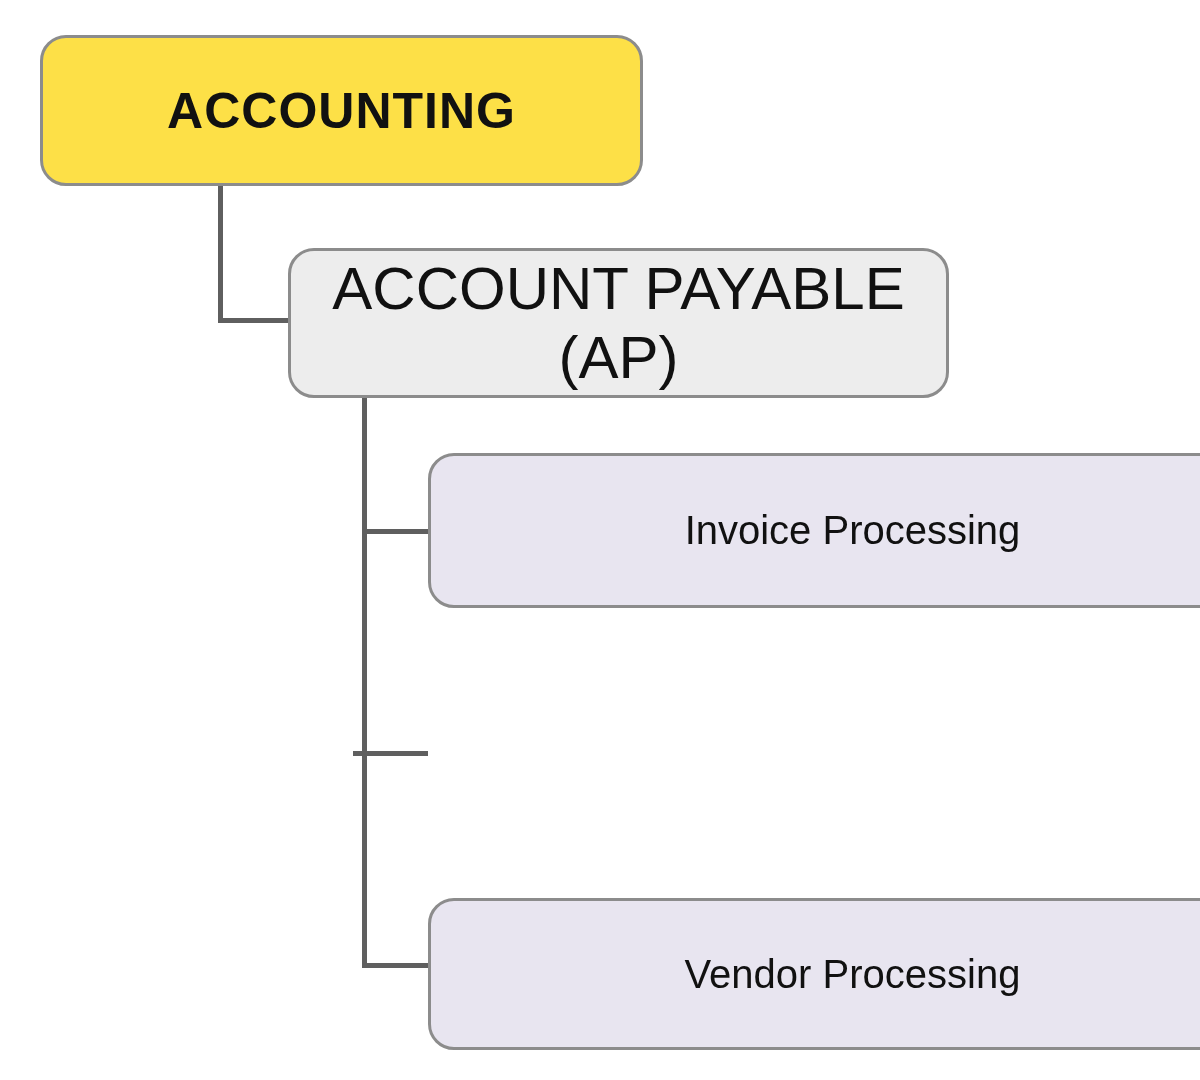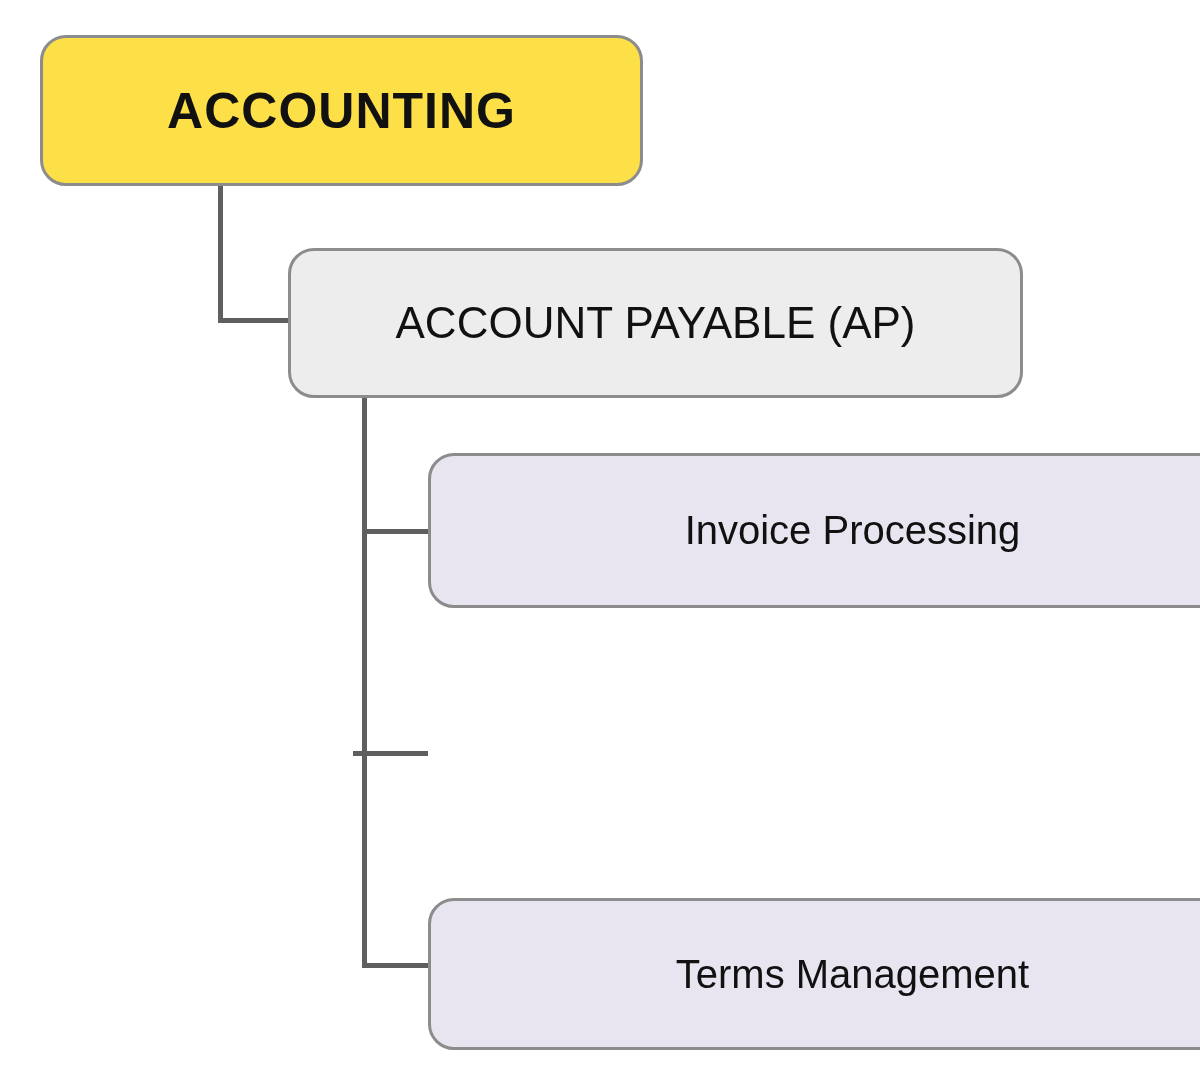--- a/index.html
+++ b/index.html
@@ -29,23 +29,23 @@
   .node-root {
     left: 40px; top: 35px;
     width: 603px; height: 151px;
     background: #fde047;
     font-size: 50px;
     font-weight: 700;
     letter-spacing: 1px;
   }
   .node-ap {
     left: 288px; top: 248px;
-    width: 735px; height: 150px;
+    width: 661px; height: 150px;
     background: #ededed;
-    font-size: 44px;
+    font-size: 60px;
     font-weight: 400;
   }
   .node-child {
     left: 428px;
     width: 849px;
     background: #e8e5f0;
     font-size: 40px;
     font-weight: 400;
   }
   .node-child-1 { top: 453px; height: 155px; }
@@ -81,16 +81,16 @@
   <div class="node node-ap">
     <span>ACCOUNT PAYABLE (AP)</span>
   </div>
 
   <div class="node node-child node-child-1">
     <span>Invoice Processing</span>
   </div>
 
 
   <div class="node node-child node-child-3">
-    <span>Terms Management</span>
+    <span>Vendor Processing</span>
   </div>
 
 </div>
 
 </body></html>

